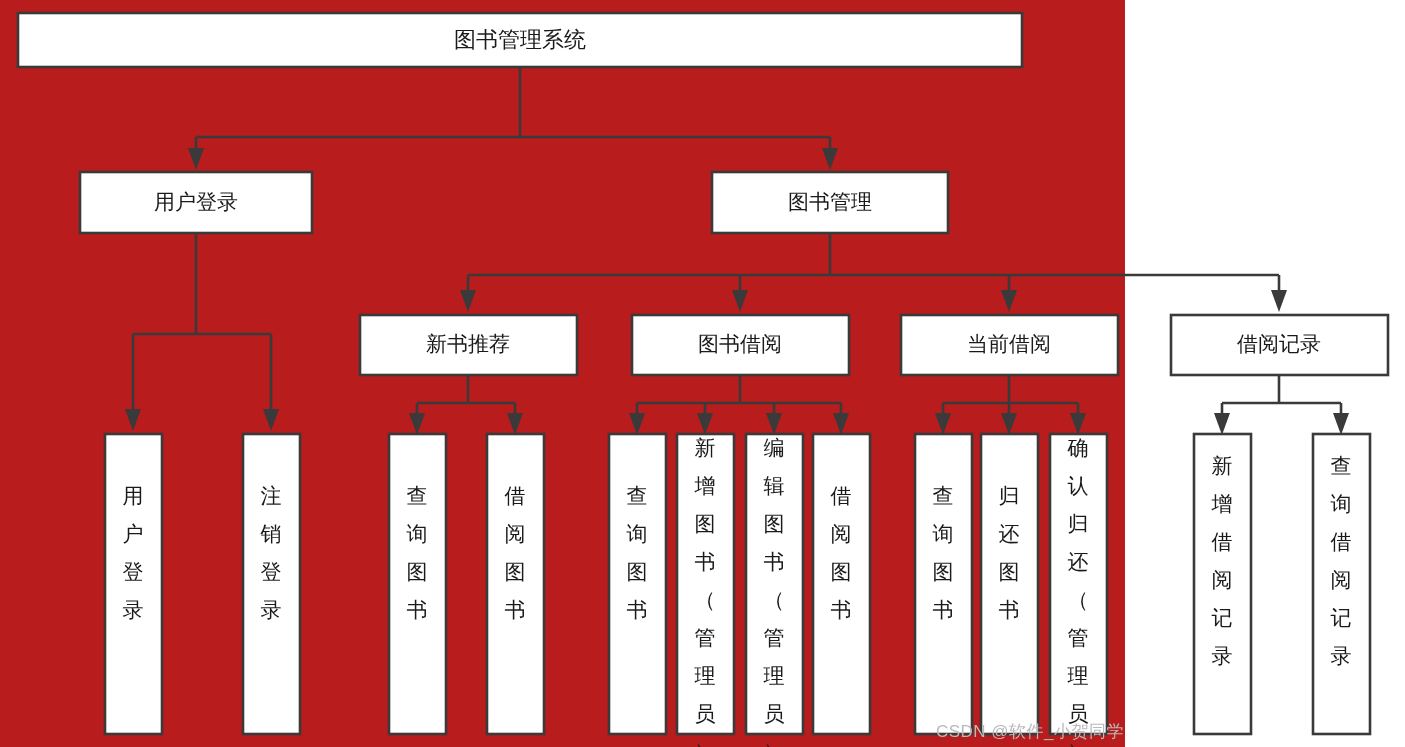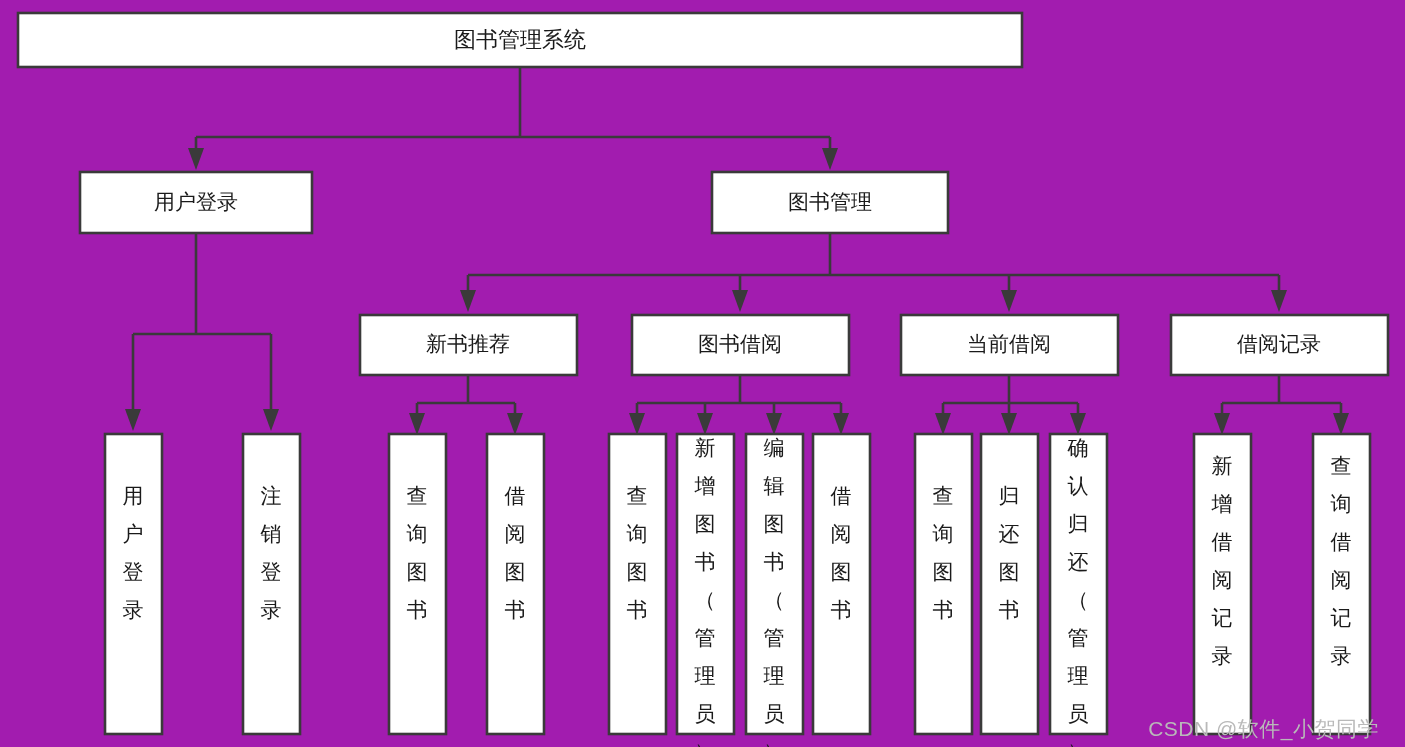--- a/index.html
+++ b/index.html
@@ -8,23 +8,23 @@
     background: #ffffff;
   }
   body {
     width: 1405px;
     height: 747px;
     font-family: "Liberation Sans", "DejaVu Sans", sans-serif;
     overflow: hidden;
   }
   #diagram-root {
     position: relative;
-    width: 1405px;
+    width: 1125px;
     height: 747px;
-    background: #a21caf;
+    background: #b91c1c;
   }
   svg.diagram {
     position: absolute;
     left: 0;
     top: 0;
     width: 1405px;
     height: 747px;
     display: block;
   }
   .node-box {
@@ -58,24 +58,24 @@
     font-size: 22px;
   }
   .leaf-label {
     fill: #1a1a1a;
     font-family: "Liberation Sans", "DejaVu Sans", sans-serif;
     font-size: 21px;
     text-anchor: middle;
   }
   .watermark {
     position: absolute;
-    right: 26px;
+    right: 1px;
     bottom: 4px;
     color: #b9b9b9;
-    font-size: 21px;
+    font-size: 17px;
     font-family: "Liberation Sans", "DejaVu Sans", sans-serif;
     letter-spacing: 0.5px;
     white-space: nowrap;
     user-select: none;
   }
 </style>
 </head>
 <body>
 
 <div id="diagram-root">

